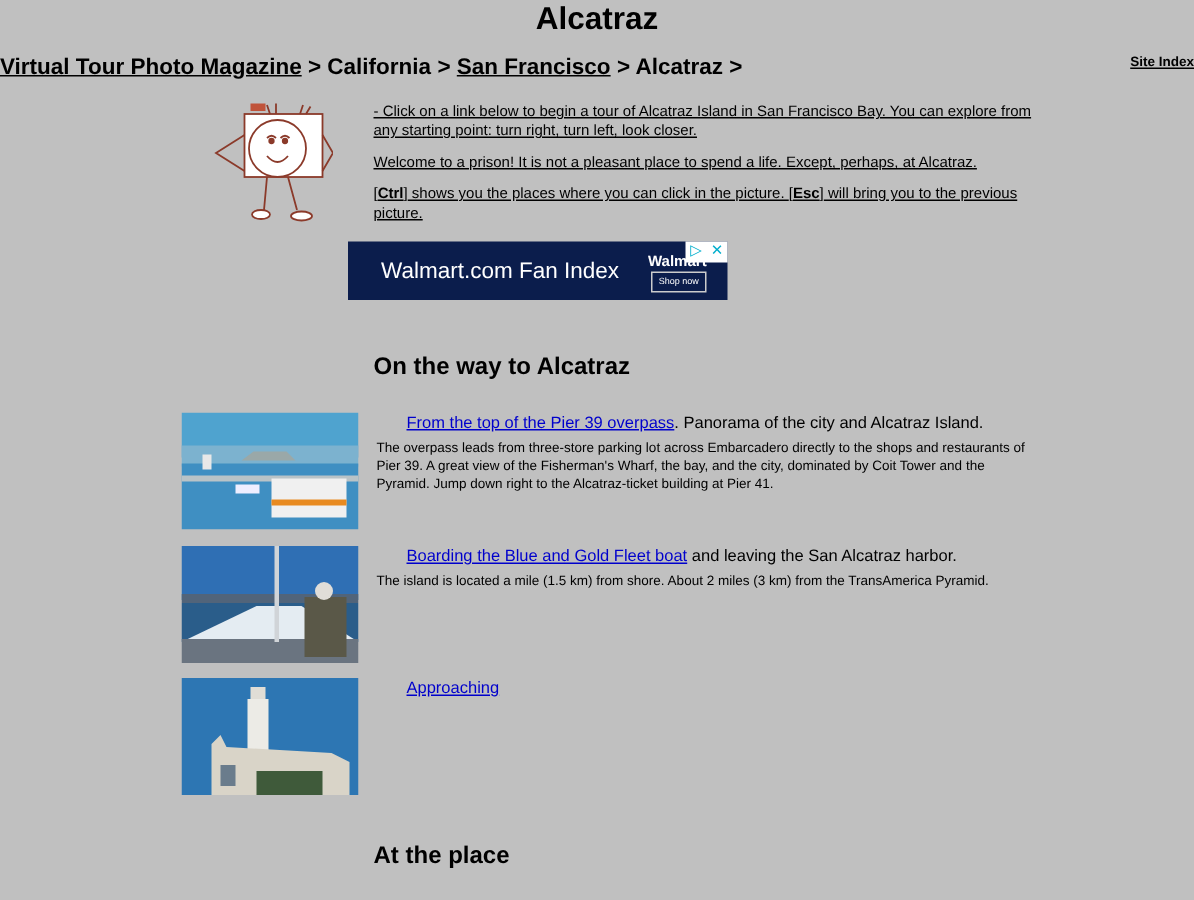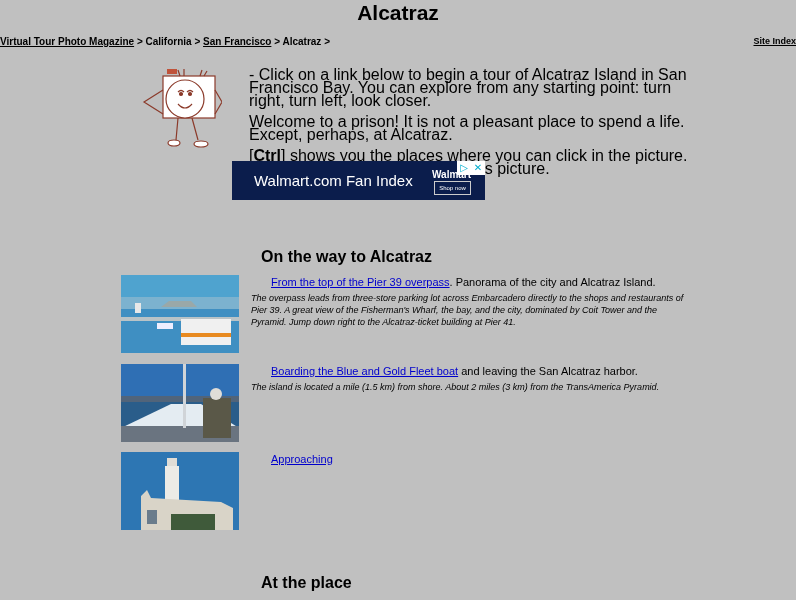--- a/index.html
+++ b/index.html
@@ -8,62 +8,62 @@
     background:#c0c0c0;
     font-family:"Liberation Sans", sans-serif;
     color:#000;
     position:relative;
   }
   .title {
     position:absolute; left:0; top:0; width:796px; text-align:center;
     font-size:21px; font-weight:bold; line-height:24px; margin-top:1px;
   }
   .crumbs {
-    position:absolute; left:0; top:36px; font-size:10px; font-weight:bold;text-align:center;
+    position:absolute; left:0; top:36px; font-size:15px; font-weight:bold;text-align:center;
   }
   .crumbs a { color:#000; text-decoration:underline; }
   .siteindex {
     position:absolute; right:0; top:36px; font-size:9px; font-weight:bold;
   }
   .siteindex a { color:#000; text-decoration:underline; }
 
   .mascot { position:absolute; left:140px; top:66px; width:82px; height:84px; }
 
-  .intro { position:absolute; left:249px; top:68px; width:440px; font-size:16px; line-height:13px; }
+  .intro { position:absolute; left:249px; top:68px; width:440px; font-size:10px; line-height:13px;text-decoration:underline; }
   .intro p { margin:0 0 8px 0; }
   .intro b { font-weight:bold; }
 
   .ad {
     position:absolute; left:232px; top:161px; width:253px; height:39px;
     background:#0b1d4c; color:#fff;
   }
   .ad .ad-text { position:absolute; left:22px; top:11px; font-size:15px; }
   .ad .ad-brand { position:absolute; left:200px; top:8px; font-size:10px; font-weight:bold; }
   .ad .ad-btn {
     position:absolute; left:202px; top:20px; width:35px; height:12px;
     border:1px solid #ccc; font-size:6px; line-height:12px; text-align:center;
   }
   .ad .ad-icons {
     position:absolute; right:0; top:0; width:28px; height:14px; background:#fff;
     display:flex; font-size:10px; line-height:14px;
   }
   .ad .ad-icons span { width:14px; text-align:center; color:#00aecd; }
 
-  h2 { position:absolute; left:249px; margin:12px; font-size:16px; font-weight:bold; }
+  h2 { position:absolute; left:249px; margin:0; font-size:16px; font-weight:bold; }
   .h-way { top:236px; }
   .h-island { top:562px; }
 
   .entry { position:absolute; left:121px; width:570px; }
   .thumb {
     position:absolute; left:0; top:0; width:118px; height:78px;
   }
   .entry .txt { position:absolute; left:130px; top:0; width:440px; }
   .entry .lead { font-size:11px; line-height:14px; margin:0 0 3px 0; }
   .entry .lead a { color:#0000cc; text-decoration:underline;margin-left:20px; }
-  .entry .desc { font-size:9px; line-height:12px; margin:0;font-style:italic; }
+  .entry .desc { font-size:9px; line-height:12px; margin:0; }
 </style>
 </head>
 <body>
 
 <div class="title">Alcatraz</div>
 
 <div class="crumbs">
   <a href="#">Virtual Tour Photo Magazine</a>
   <span>&gt;</span>
   <span>California</span>

